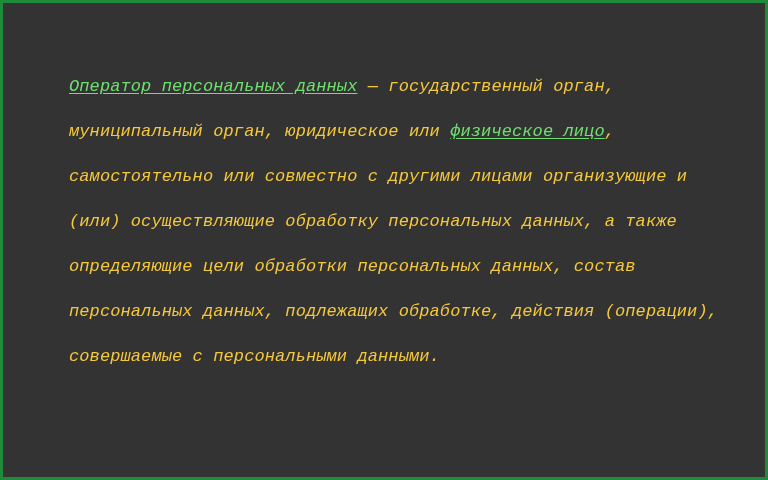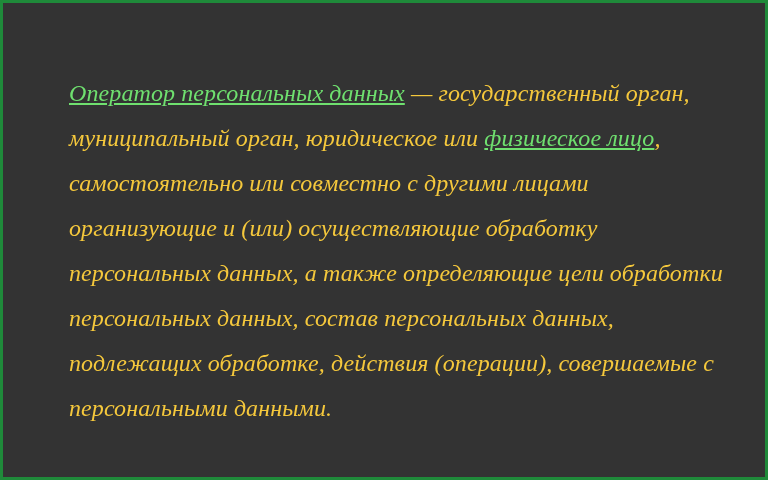--- a/index.html
+++ b/index.html
@@ -23,24 +23,25 @@
     background: #333333;
     border: 3px solid #1f8a3a;
     padding: 0;
   }
   #definition-block {
     position: absolute;
     left: 66px;
     top: 44px;
     width: 660px;
     font-style: italic;
-    font-size: 24px;
+    font-size: 17px;
     line-height: 45px;
     color: #f5c83c;
     letter-spacing: 0.1px;
+    font-family: Liberation Mono, monospace;
   }
   .term-link {
     color: #6fe06f;
     text-decoration: underline;
     text-underline-offset: 2px;
   }
   .dash {
     color: #f5c83c;
   }
   .plain {

